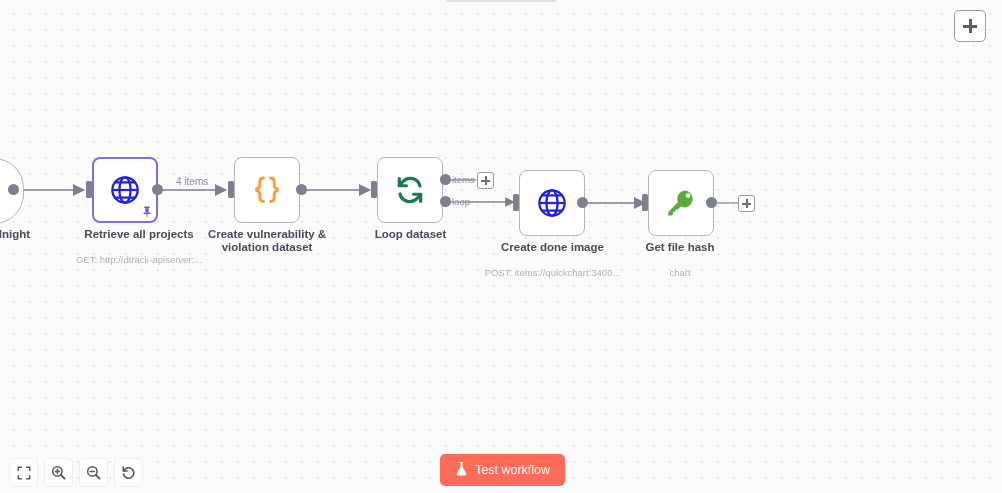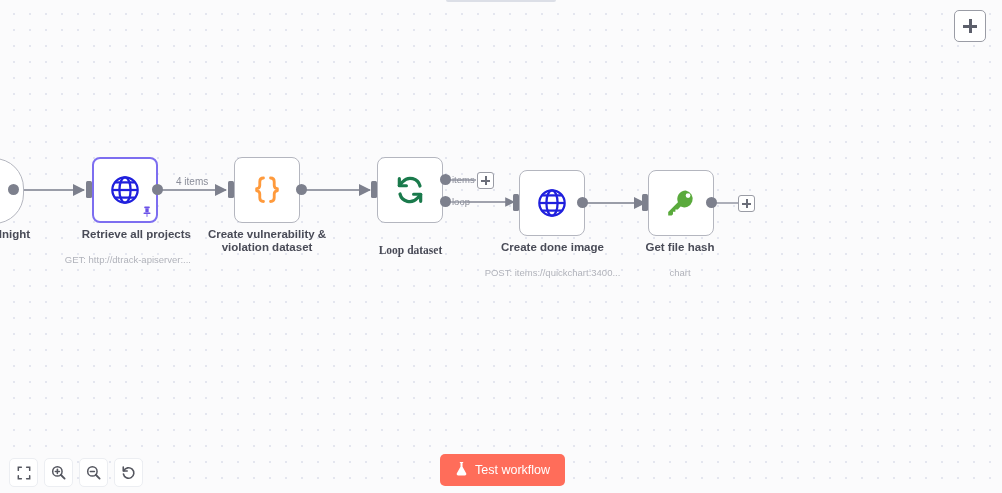--- a/index.html
+++ b/index.html
@@ -231,21 +231,21 @@
       <svg width="10" height="11" viewBox="0 0 10 12" fill="#6b52e8">
         <rect x="2" y="0.5" width="6" height="2" rx="0.5"></rect>
         <rect x="3.2" y="2.5" width="3.6" height="4.5"></rect>
         <rect x="1.2" y="7" width="7.6" height="1.8" rx="0.5"></rect>
         <rect x="4.5" y="8.8" width="1" height="3"></rect>
       </svg>
     </span>
   </div>
   <div class="in-port" style="left:86px; top:181px;"></div>
   <div class="port" style="left:152px; top:184px;"></div>
-  <div class="caption" style="left:31px; top:228px; width:160px;text-align:right;">
+  <div class="caption" style="left:59px; top:228px; width:160px;">
     <div class="title">Retrieve all projects</div>
     <div class="subtitle">GET: http://dtrack-apiserver:...</div>
   </div>
 
   <div class="node" style="left:234px; top:157px;">
     <span class="glyph">
       <svg width="34" height="34" viewBox="0 0 24 24" fill="none" stroke="#ff9a3c" stroke-width="2" stroke-linecap="round" stroke-linejoin="round">
         <path d="M9.5 3.5c-2 0-2.6 1.1-2.6 2.6v2.6c0 1.6-1 2.3-2.2 2.3v1.6c1.2 0 2.2.7 2.2 2.3v2.6c0 1.5.6 2.6 2.6 2.6"></path>
         <path d="M14.5 3.5c2 0 2.6 1.1 2.6 2.6v2.6c0 1.6 1 2.3 2.2 2.3v1.6c-1.2 0-2.2.7-2.2 2.3v2.6c0 1.5-.6 2.6-2.6 2.6"></path>
       </svg>
@@ -269,21 +269,21 @@
     </span>
   </div>
   <div class="in-port" style="left:371px; top:181px;"></div>
   <div class="port" style="left:440px; top:174px;"></div>
   <div class="port" style="left:440px; top:196px;"></div>
   <div class="edge-label" style="left:452px; top:174px;">items</div>
   <div class="edge-label" style="left:452px; top:196px;">loop</div>
   <div class="conn-plus" style="left:477px; top:172px;">
     <span class="plus"></span>
   </div>
-  <div class="caption" style="left:333px; top:244px; width:155px;font-family:Liberation Serif, serif;">
+  <div class="caption" style="left:333px; top:228px; width:155px;">
     <div class="title">Loop dataset</div>
   </div>
 
   <div class="node" style="left:519px; top:170px;">
     <span class="glyph">
       <svg width="32" height="32" viewBox="0 0 24 24" fill="none" stroke="#2020dd" stroke-width="1.7">
         <circle cx="12" cy="12" r="9.5"></circle>
         <ellipse cx="12" cy="12" rx="4.2" ry="9.5"></ellipse>
         <line x1="2.5" y1="12" x2="21.5" y2="12"></line>
         <line x1="4.3" y1="6.3" x2="19.7" y2="6.3"></line>

